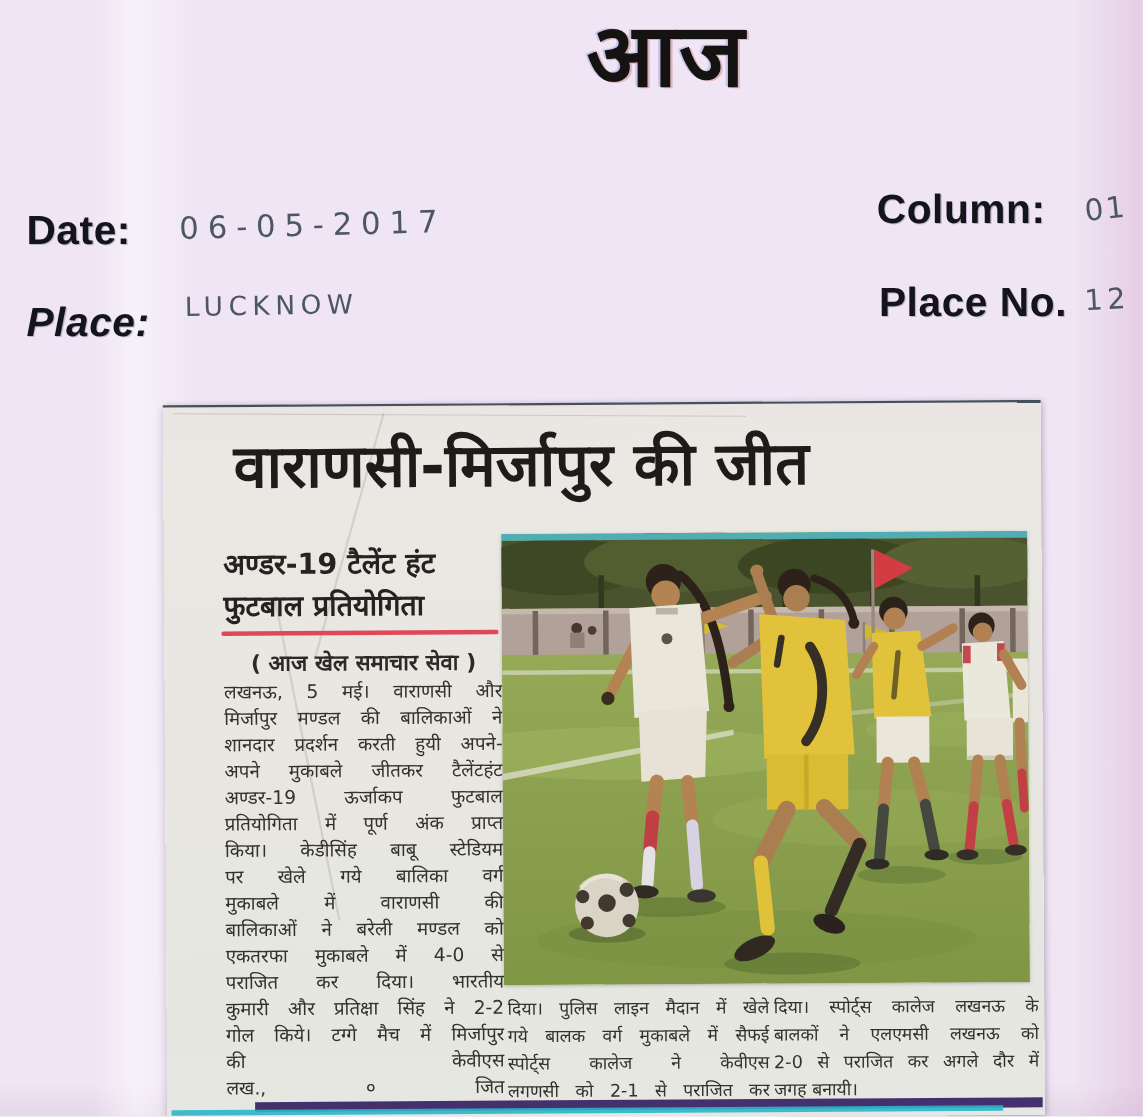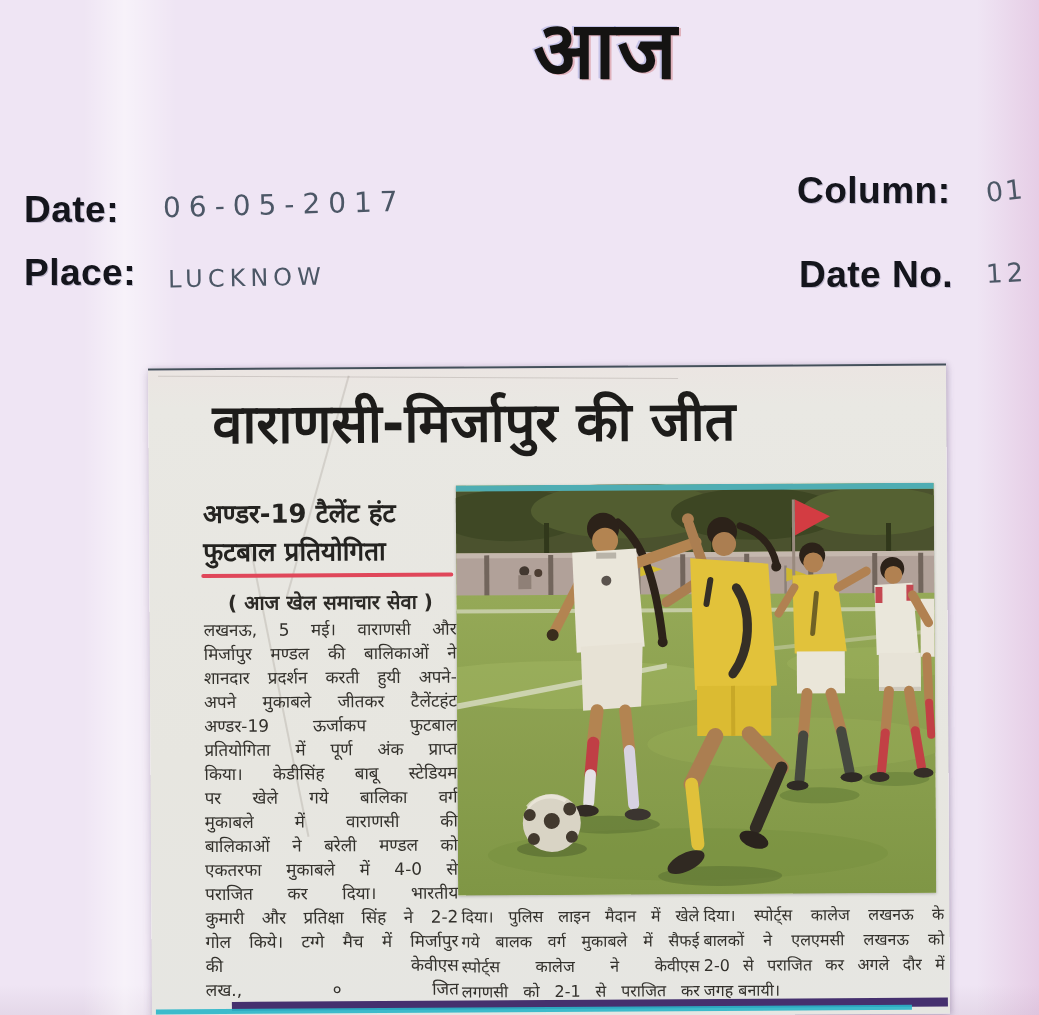--- a/index.html
+++ b/index.html
@@ -87,24 +87,24 @@
 <div class="page">
 
   <div class="masthead">आज</div>
 
   <div class="label" style="left:24px;top:176px;margin-top:13px;">Date:</div>
   <div class="hand hand-date">06-05-2017</div>
 
   <div class="label" style="left:797px;top:170px;text-align:right;">Column:</div>
   <div class="hand hand-column">01</div>
 
-  <div class="label" style="left:24px;top:252px;">Place:</div>
+  <div class="label" style="left:24px;top:272px;font-style:italic;">Place:</div>
   <div class="hand hand-place">LUCKNOW</div>
 
-  <div class="label" style="left:799px;top:254px;">Date No.</div>
+  <div class="label" style="left:799px;top:254px;">Place No.</div>
   <div class="hand hand-pageno">12</div>
 
   <div class="clipping">
 
     <div class="crease crease1"></div>
     <div class="crease crease2"></div>
     <div class="crease crease3"></div>
 
     <div class="headline">वाराणसी-मिर्जापुर की जीत</div>
 

